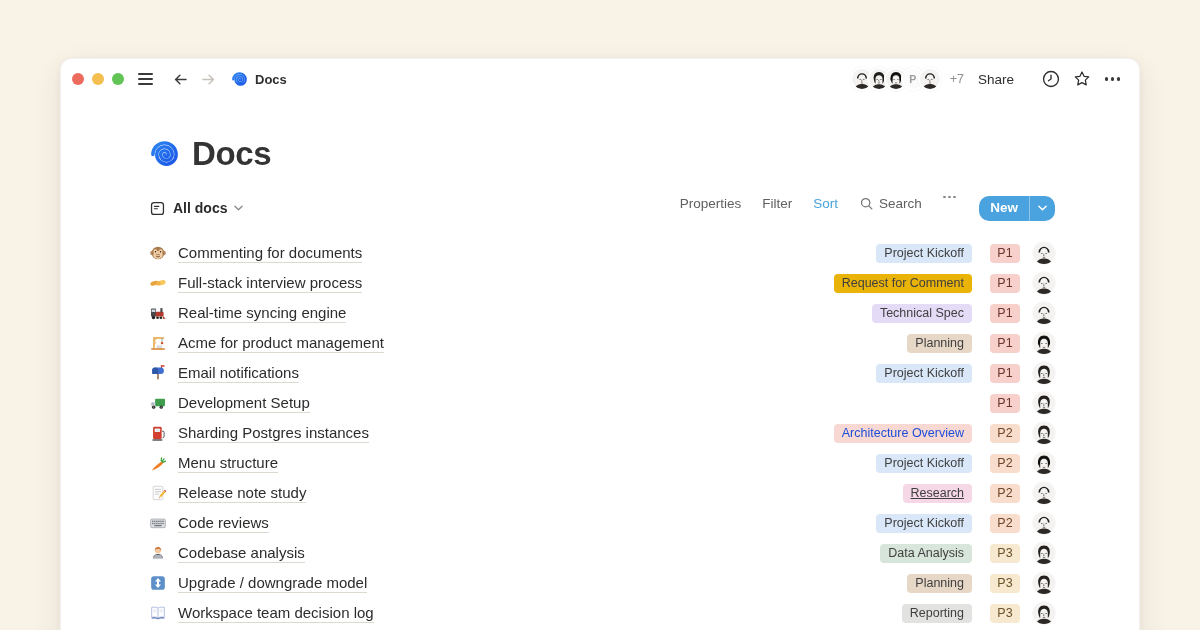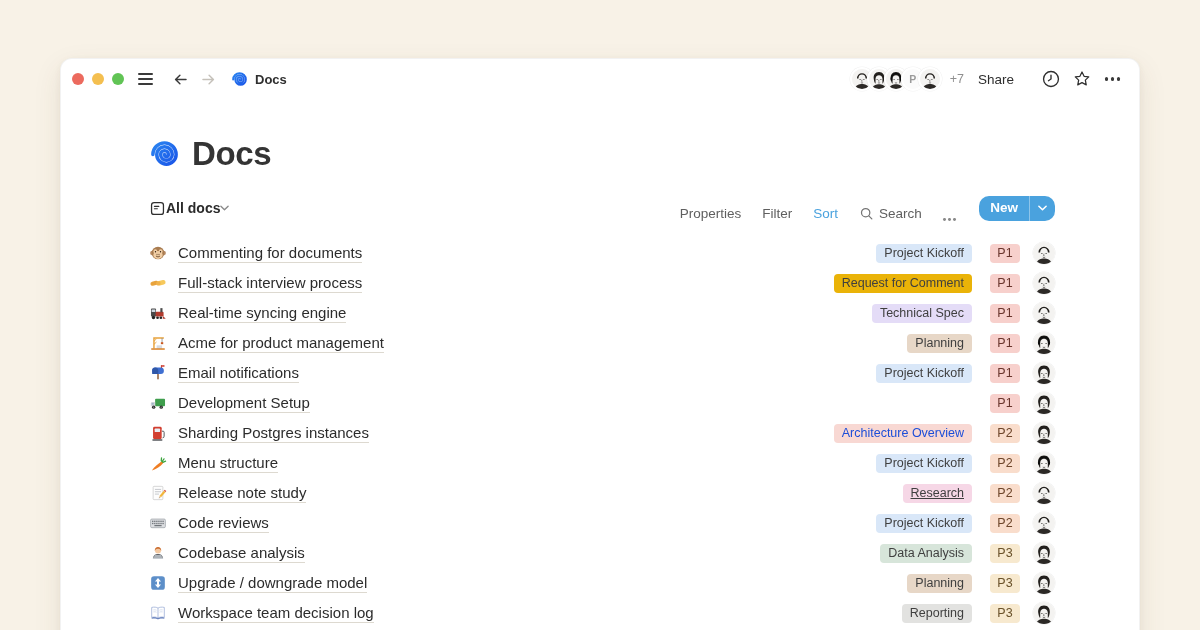--- a/index.html
+++ b/index.html
@@ -36,25 +36,25 @@
   .chrome-ic{width:21px;height:21px;display:flex;align-items:center;justify-content:center;margin-left:10px;cursor:pointer}
   .dots{display:flex;gap:2.8px;align-items:center}
   .dots i{width:3.2px;height:3.2px;border-radius:50%;background:#3a3a3a}
   
   .content{padding:36px 84px 0 88px}
   .page-head{display:flex;align-items:center;gap:12px}
   .page-head .logo-lg{width:31px;height:31px}
   h1{font-size:33px;font-weight:700;color:#343434;letter-spacing:-.4px}
   
   .toolbar{display:flex;align-items:center;margin-top:22px;height:26px}
-  .view-switch{display:flex;align-items:center;cursor:pointer}
+  .view-switch{display:flex;align-items:center;gap:7px;cursor:pointer}
   .view-switch .vicon{width:17px;height:17px}
   .view-label{font-size:14px;font-weight:700;color:#2b2b2b}
   .chev{width:9px;height:6px}
-  .tb-actions{margin-left:auto;display:flex;align-items:flex-end;gap:21px}
+  .tb-actions{margin-left:auto;display:flex;align-items:flex-start;gap:21px}
   .action{font-size:13.5px;color:var(--muted);cursor:pointer}
   .action.active{color:var(--accent)}
   .search-grp{display:flex;align-items:center;gap:5px;cursor:pointer}
   .search-grp svg{width:15px;height:15px}
   .mini-dots{display:flex;gap:2.5px;cursor:pointer}
   .mini-dots i{width:2.8px;height:2.8px;border-radius:50%;background:#8a8a8a}
   .new-btn{display:flex;align-items:stretch;background:var(--accent);border-radius:10px;overflow:hidden;cursor:pointer;margin-left:2px}
   .new-btn .nlabel{color:#fff;font-size:13.5px;font-weight:700;padding:4.5px 11px 5.5px}
   .new-btn .narrow{display:flex;align-items:center;padding:0 8px;border-left:1px solid rgba(255,255,255,.38)}
   .new-btn .narrow svg{width:9px;height:6px}

